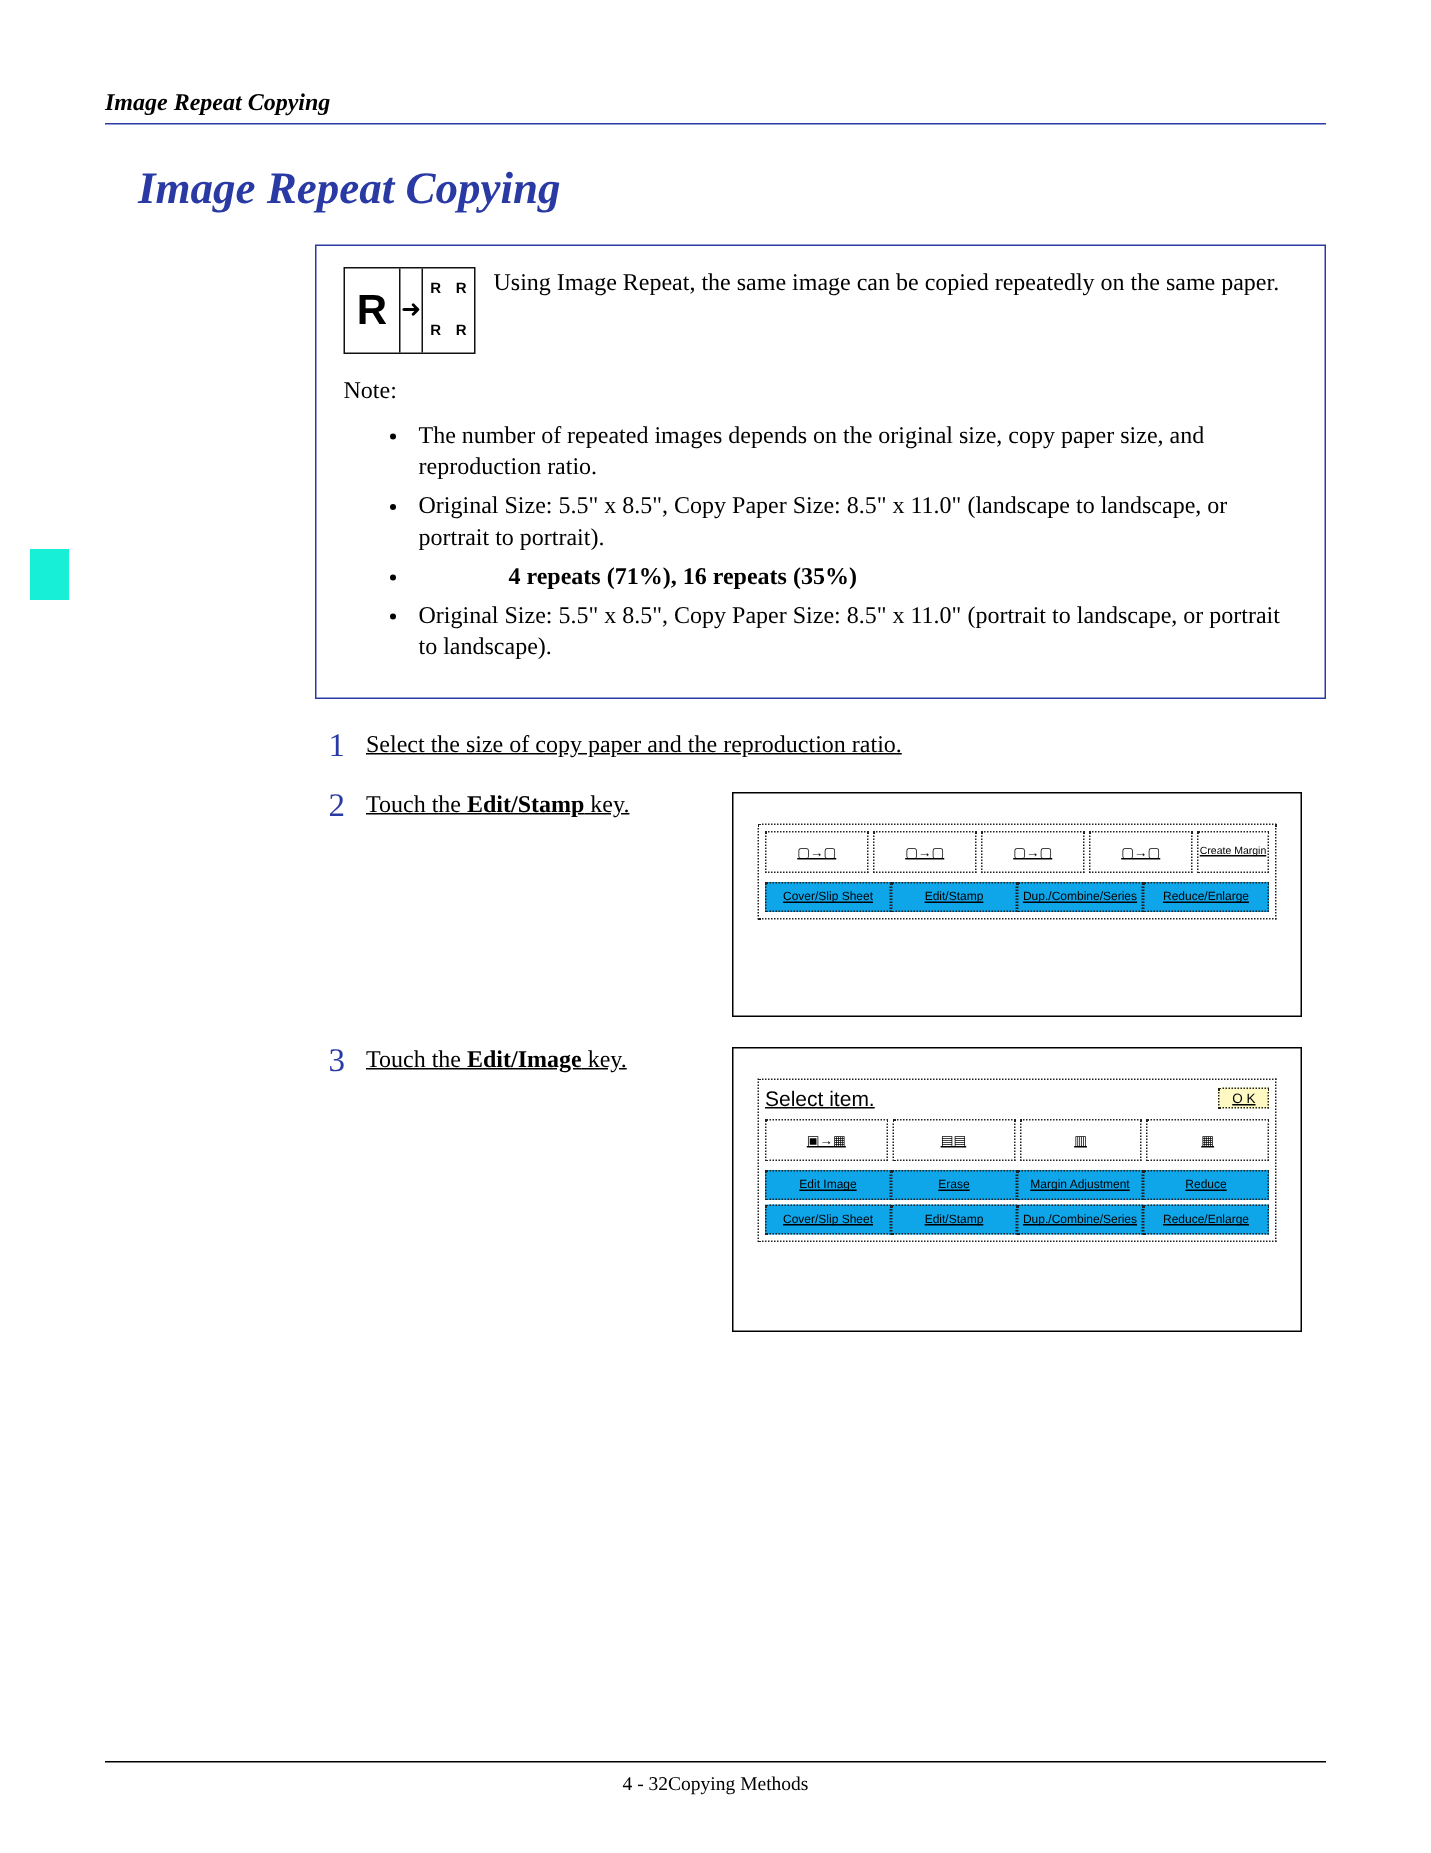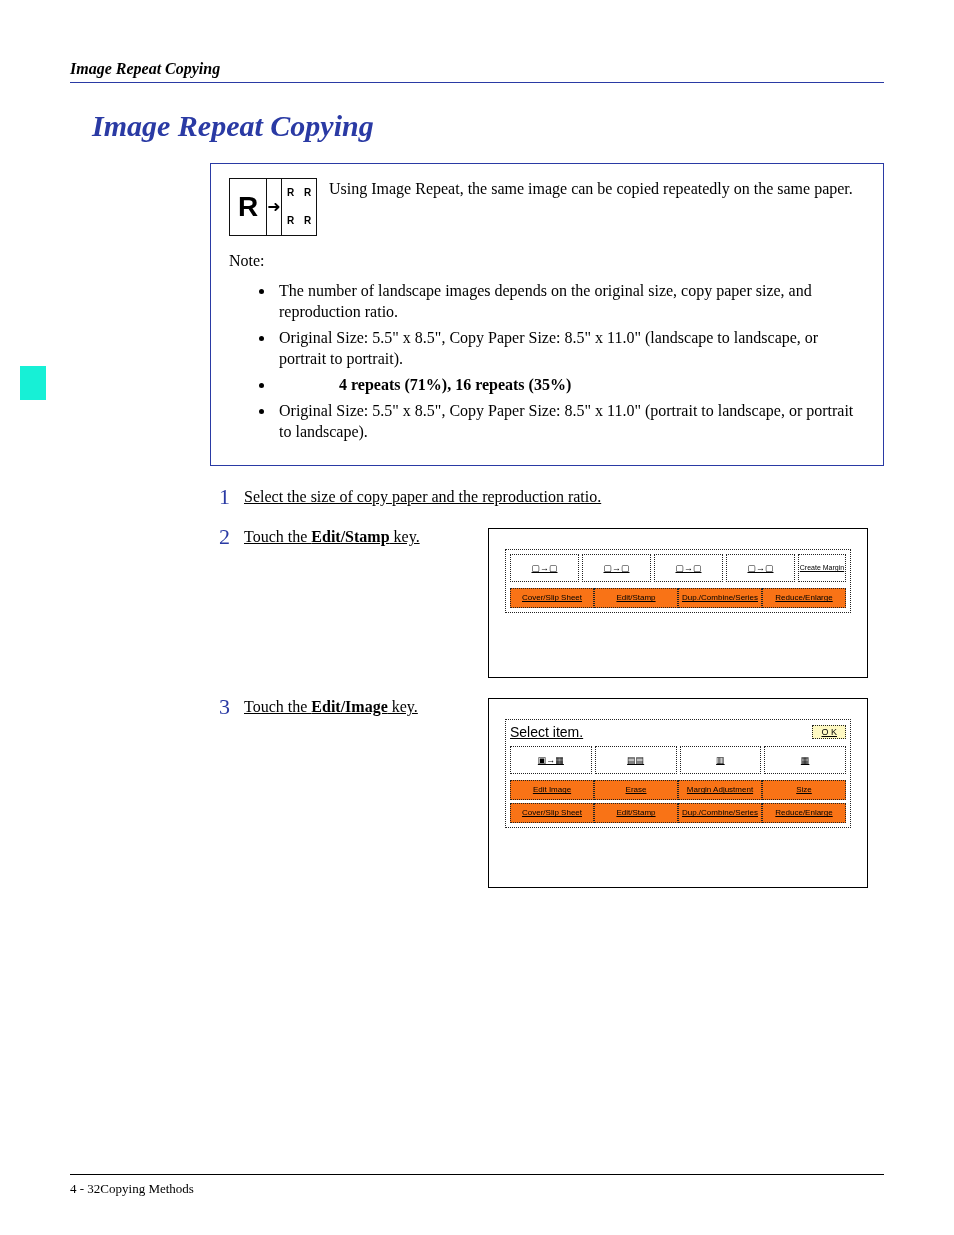--- a/index.html
+++ b/index.html
@@ -148,35 +148,35 @@
   .mini-label { border:1.5px dotted #222; height:26px; width:46px; display:flex; align-items:center; justify-content:center; font-size:7px; line-height:1; text-align:center; }
   .panel .btn-row {
     display:flex; gap:0;
   }
   .panel .btn-row .pbtn {
     border:1.5px dotted #222;
     flex:1;
     height:18px;
     display:flex; align-items:center; justify-content:center;
     font-size:8px;
-    background:#f97316;
+    background:#0ea5e9;
   }
   .panel2-top {
     display:flex; justify-content:space-between; align-items:center;
     margin-bottom:6px;
   }
   .panel2-top .sel { font-size:14px; }
   .panel2-top .okbtn { border:1.5px dotted #222; padding:1px 8px; font-size:9px; background:#fef9c3; }
   .footer {
     position: absolute;
     left: 70px; right: 70px; bottom: 38px;
     border-top: 1px solid #000;
     padding-top: 6px;
     font-size: 13px;
-    display:flex; justify-content:flex-start;
+    display:flex; justify-content:center;
   }
   .bold { font-weight: bold; }
 </style>
 </head>
 <body>
 
 <div class="page">
   <div class="header-line">Image Repeat Copying</div>
 
   <h1 class="main-title">Image Repeat Copying</h1>
@@ -193,21 +193,21 @@
             <span>R</span>
             <span>R</span>
             <span>R</span>
           </div>
       </div>
       <div>Using Image Repeat, the same image can be copied repeatedly on the same paper.</div>
     </div>
 
     <div class="note-label">Note:</div>
     <ul class="note-list">
-      <li>The number of landscape images depends on the original size, copy paper size, and reproduction ratio.</li>
+      <li>The number of repeated images depends on the original size, copy paper size, and reproduction ratio.</li>
       <li>Original Size: 5.5" x 8.5", Copy Paper Size: 8.5" x 11.0" (landscape to landscape, or portrait to portrait).</li>
       <li>
           <span class="centered-sub">4 repeats (71%), 16 repeats (35%)</span>
         </li>
       <li>
         <span>Original Size: 5.5" x 8.5", Copy Paper Size: 8.5" x 11.0" (portrait to landscape, or portrait to landscape).</span>
       </li>
     </ul>
   </div>
 
@@ -262,21 +262,21 @@
               <div class="icon-row">
                 <div class="mini">▣→▦</div>
                 <div class="mini">▤▤</div>
                 <div class="mini">▥</div>
                 <div class="mini">▦</div>
               </div>
               <div class="btn-row" style="margin-bottom:3px;">
                 <div class="pbtn">Edit Image</div>
                 <div class="pbtn">Erase</div>
                 <div class="pbtn">Margin Adjustment</div>
-                <div class="pbtn">Size</div>
+                <div class="pbtn">Reduce</div>
               </div>
               <div class="btn-row">
                 <div class="pbtn">Cover/Slip Sheet</div>
                 <div class="pbtn">Edit/Stamp</div>
                 <div class="pbtn">Dup./Combine/Series</div>
                 <div class="pbtn">Reduce/Enlarge</div>
               </div>
             </div>
           </div>
         </div>

